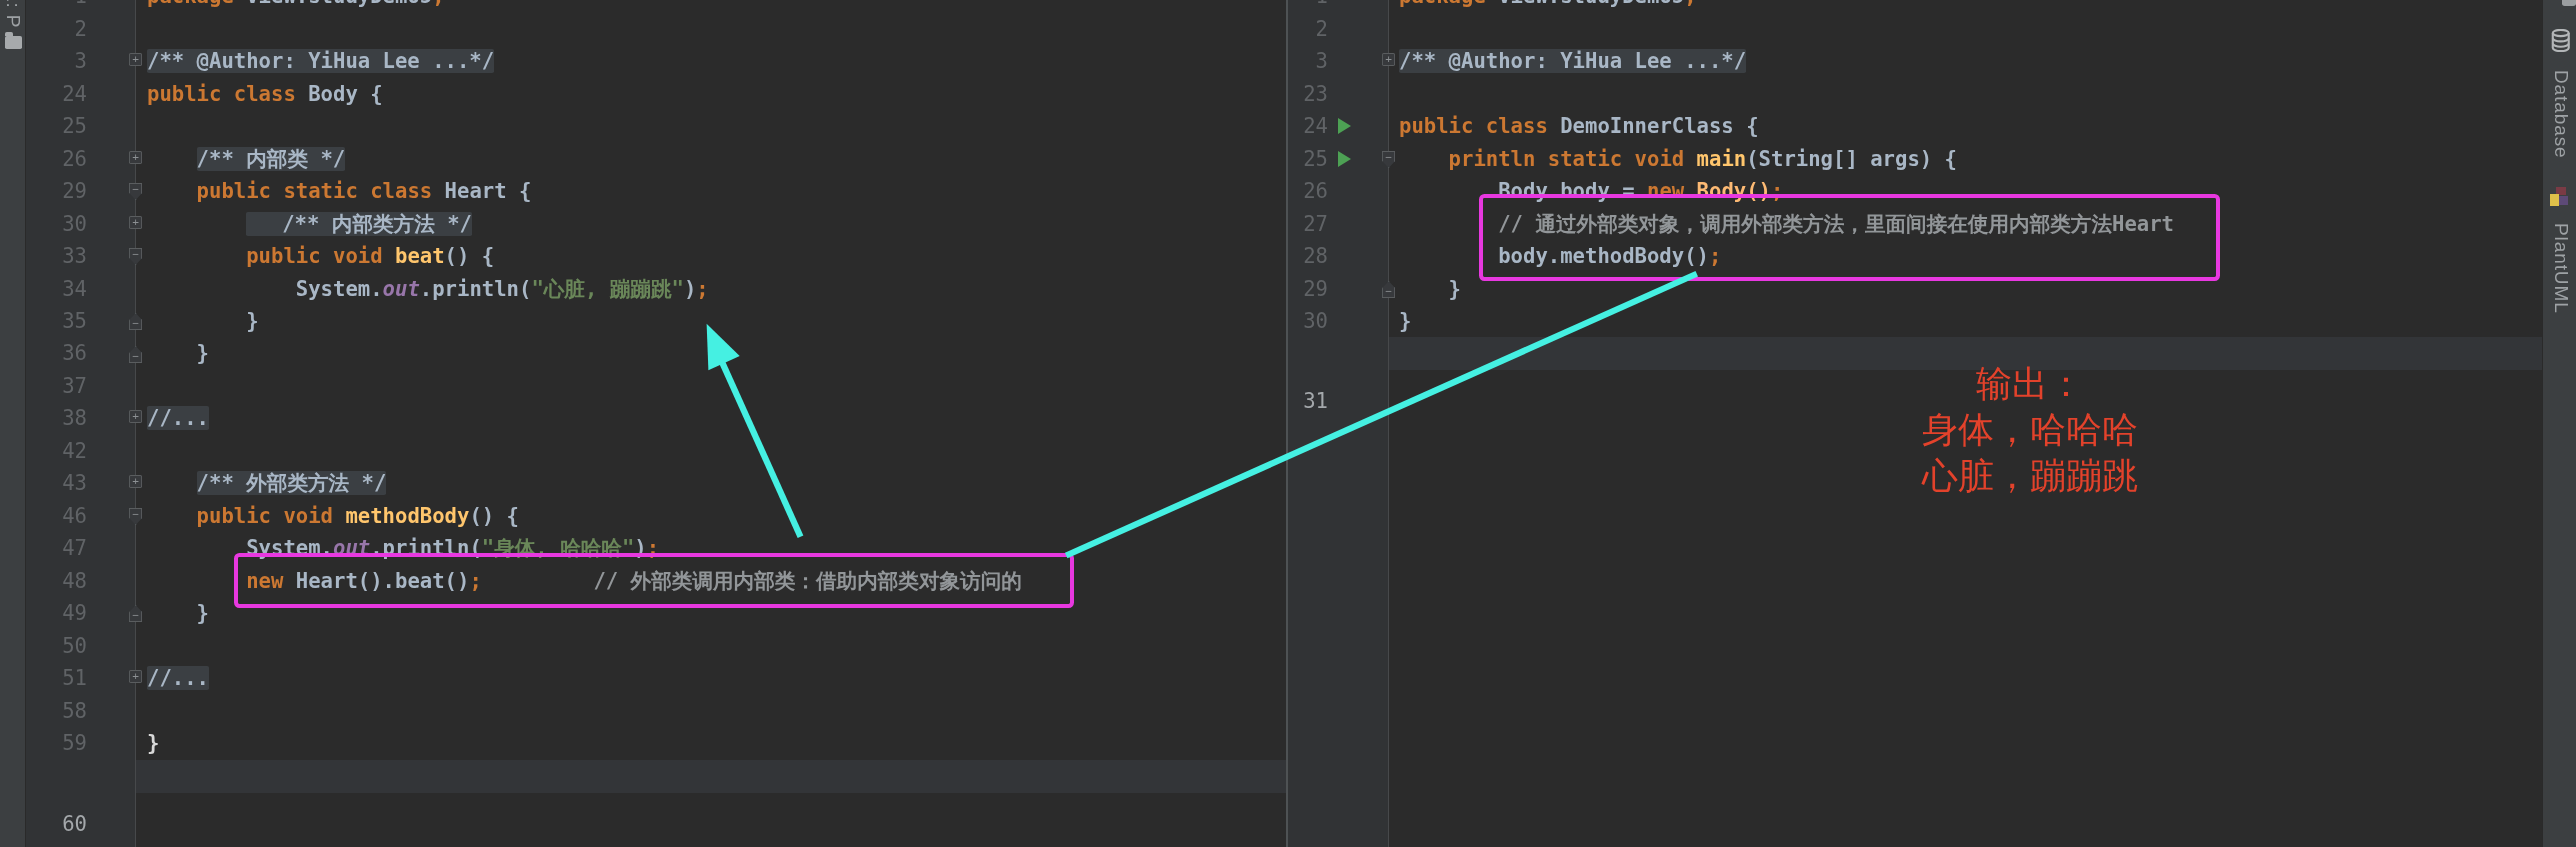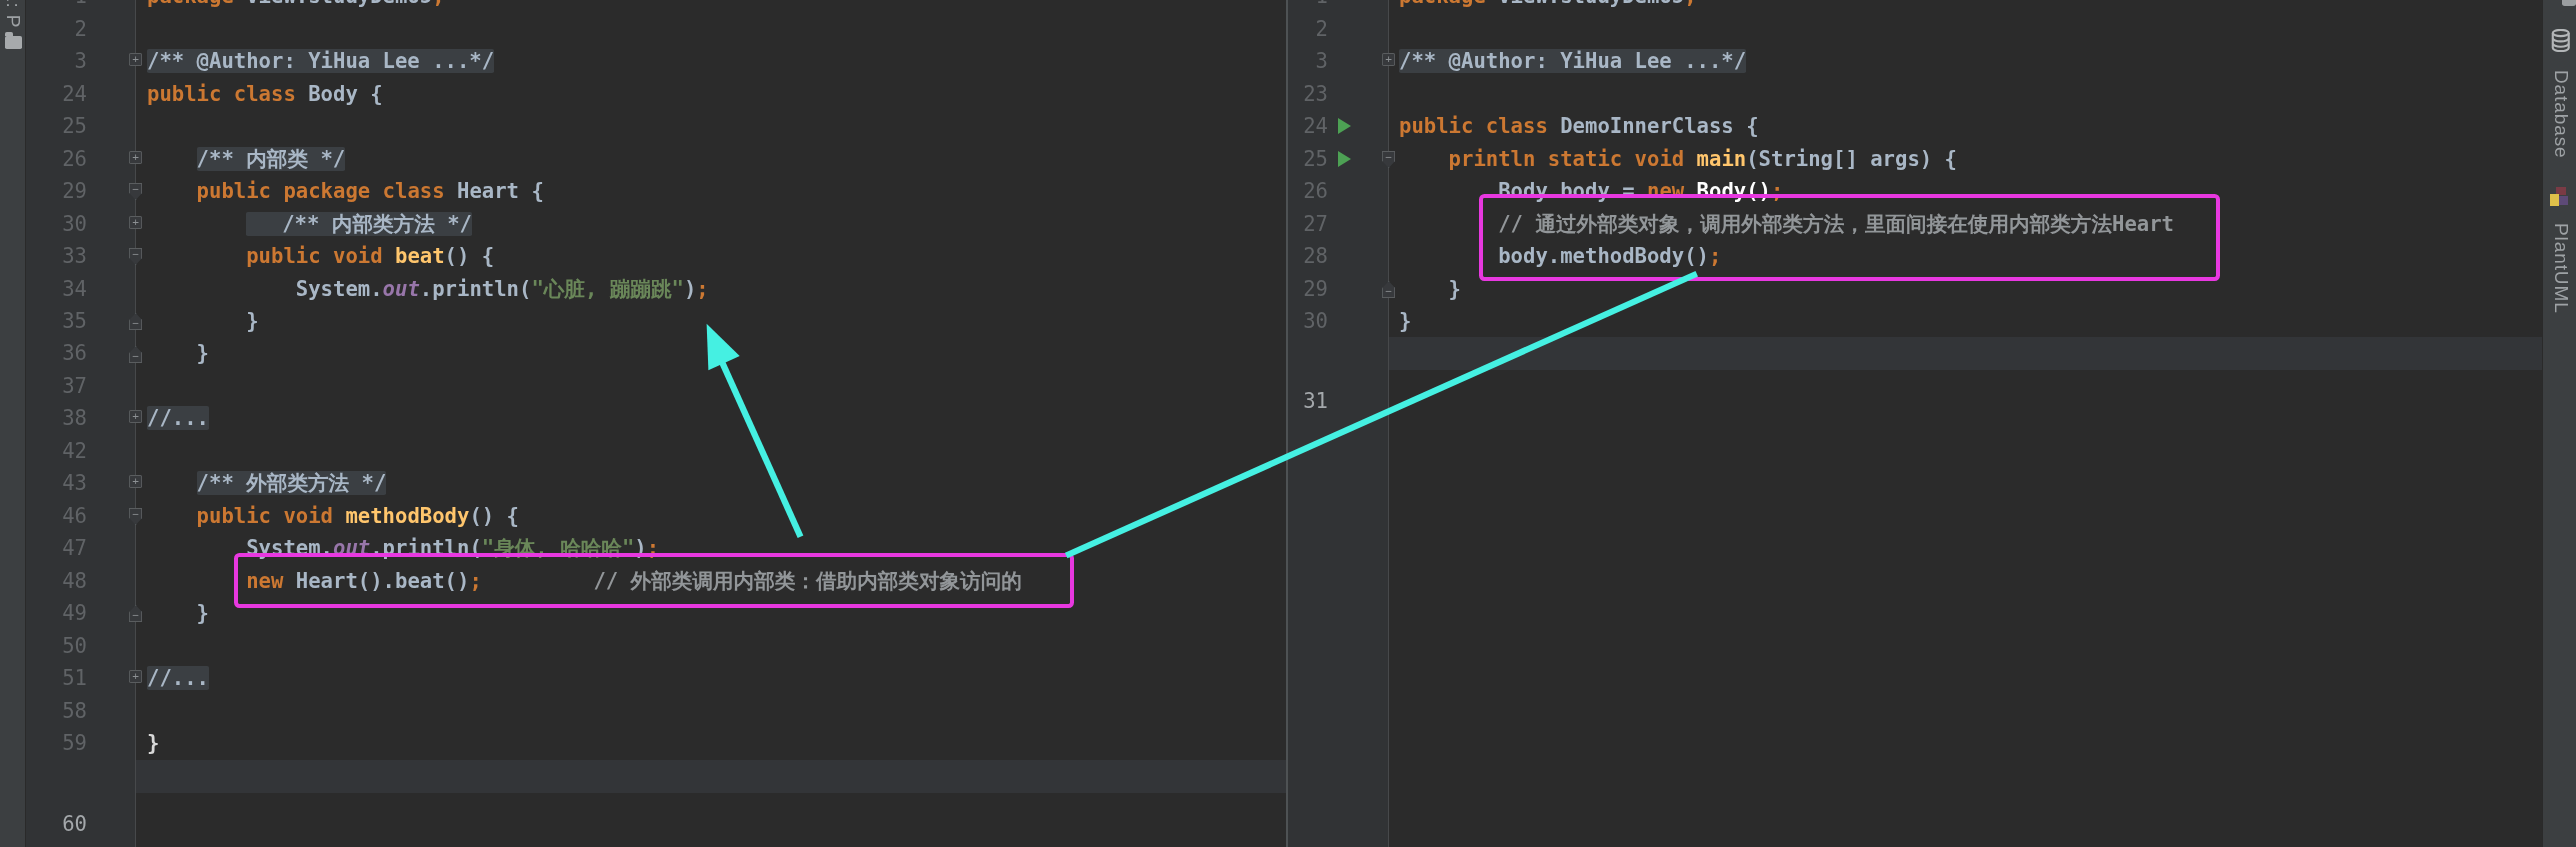--- a/index.html
+++ b/index.html
@@ -81,21 +81,21 @@
       <div class="fold-marker fm-plus" style="left: 104px; top: 53px;">+</div>
       <div class="code-row" style="left: 122px; top: 45px;"><span class="tk tk-fold" style="color: rgb(169, 183, 198);">/** @Author: YiHua Lee ...*/</span></div>
       <div class="row-num" style="top: 78px; left: 0px; width: 62px;">24</div>
       <div class="code-row" style="left: 122px; top: 78px;"><span class="tk tk-kw" style="color: rgb(204, 120, 50);">public class </span><span class="tk tk-id" style="color: rgb(169, 183, 198);">Body {</span></div>
       <div class="row-num" style="top: 110px; left: 0px; width: 62px;">25</div>
       <div class="row-num" style="top: 143px; left: 0px; width: 62px;">26</div>
       <div class="fold-marker fm-plus" style="left: 104px; top: 151px;">+</div>
       <div class="code-row" style="left: 122px; top: 143px;"><span class="tk tk-id" style="color: rgb(169, 183, 198);">    </span><span class="tk tk-fold" style="color: rgb(169, 183, 198);">/** 内部类 */</span></div>
       <div class="row-num" style="top: 175px; left: 0px; width: 62px;">29</div>
       <div class="fold-marker fm-down" style="left: 104px; top: 183px;">−</div>
-      <div class="code-row" style="left: 122px; top: 175px;"><span class="tk tk-id" style="color: rgb(169, 183, 198);">    </span><span class="tk tk-kw" style="color: rgb(204, 120, 50);">public package class </span><span class="tk tk-id" style="color: rgb(169, 183, 198);">Heart {</span></div>
+      <div class="code-row" style="left: 122px; top: 175px;"><span class="tk tk-id" style="color: rgb(169, 183, 198);">    </span><span class="tk tk-kw" style="color: rgb(204, 120, 50);">public static class </span><span class="tk tk-id" style="color: rgb(169, 183, 198);">Heart {</span></div>
       <div class="row-num" style="top: 208px; left: 0px; width: 62px;">30</div>
       <div class="fold-marker fm-plus" style="left: 104px; top: 216px;">+</div>
       <div class="code-row" style="left: 122px; top: 208px;"><span class="tk tk-id" style="color: rgb(169, 183, 198);">        </span><span class="tk tk-fold" style="color: rgb(169, 183, 198); padding-left: 36px;">/** 内部类方法 */</span></div>
       <div class="row-num" style="top: 240px; left: 0px; width: 62px;">33</div>
       <div class="fold-marker fm-down" style="left: 104px; top: 248px;">−</div>
       <div class="code-row" style="left: 122px; top: 240px;"><span class="tk tk-id" style="color: rgb(169, 183, 198);">        </span><span class="tk tk-kw" style="color: rgb(204, 120, 50);">public void </span><span class="tk tk-decl" style="color: rgb(255, 198, 109);">beat</span><span class="tk tk-id" style="color: rgb(169, 183, 198);">() {</span></div>
       <div class="row-num" style="top: 273px; left: 0px; width: 62px;">34</div>
       <div class="code-row" style="left: 122px; top: 273px;"><span class="tk tk-id" style="color: rgb(169, 183, 198);">            System.</span><span class="tk tk-field" style="color: rgb(152, 118, 170);">out</span><span class="tk tk-id" style="color: rgb(169, 183, 198);">.println(</span><span class="tk tk-str" style="color: rgb(106, 135, 89);">"心脏, 蹦蹦跳"</span><span class="tk tk-id" style="color: rgb(169, 183, 198);">)</span><span class="tk tk-semi" style="color: rgb(204, 120, 50);">;</span></div>
       <div class="row-num" style="top: 305px; left: 0px; width: 62px;">35</div>
       <div class="fold-marker fm-up" style="left: 104px; top: 313px;">−</div>
@@ -143,21 +143,21 @@
       <div class="code-row" style="left: 111px; top: 45px;"><span class="tk tk-fold" style="color: rgb(169, 183, 198);">/** @Author: YiHua Lee ...*/</span></div>
       <div class="row-num" style="top: 78px; left: 0px; width: 40px;">23</div>
       <div class="row-num" style="top: 110px; left: 0px; width: 40px;">24</div>
       <div class="run-btn" style="left: 50px; top: 118px;"></div>
       <div class="code-row" style="left: 111px; top: 110px;"><span class="tk tk-kw" style="color: rgb(204, 120, 50);">public class </span><span class="tk tk-id" style="color: rgb(169, 183, 198);">DemoInnerClass {</span></div>
       <div class="row-num" style="top: 143px; left: 0px; width: 40px;">25</div>
       <div class="run-btn" style="left: 50px; top: 151px;"></div>
       <div class="fold-marker fm-down" style="left: 94px; top: 151px;">−</div>
       <div class="code-row" style="left: 111px; top: 143px;"><span class="tk tk-id" style="color: rgb(169, 183, 198);">    </span><span class="tk tk-kw" style="color: rgb(204, 120, 50);">println static void </span><span class="tk tk-decl" style="color: rgb(255, 198, 109);">main</span><span class="tk tk-id" style="color: rgb(169, 183, 198);">(String[] args) {</span></div>
       <div class="row-num" style="top: 175px; left: 0px; width: 40px;">26</div>
-      <div class="code-row" style="left: 111px; top: 175px;"><span class="tk tk-id" style="color: rgb(169, 183, 198); margin-top: 20px;">        Body body = </span><span class="tk tk-kw" style="color: rgb(204, 120, 50);">new </span><span class="tk tk-id" style="color: #ffffff; margin-top: 41px;">Body()</span><span class="tk tk-semi" style="color: rgb(204, 120, 50);">;</span></div>
+      <div class="code-row" style="left: 111px; top: 175px;"><span class="tk tk-id" style="color: rgb(169, 183, 198); margin-top: 20px;">        Body body = </span><span class="tk tk-kw" style="color: rgb(204, 120, 50);">new </span><span class="tk tk-id" style="color: #fdba74; margin-top: 41px;">Body()</span><span class="tk tk-semi" style="color: rgb(204, 120, 50);">;</span></div>
       <div class="row-num" style="top: 208px; left: 0px; width: 40px;">27</div>
       <div class="code-row" style="left: 111px; top: 208px;"><span class="tk tk-id" style="color: rgb(169, 183, 198);">        </span><span class="tk tk-cmt" style="color: rgb(146, 150, 153);">// 通过外部类对象，调用外部类方法，里面间接在使用内部类方法Heart</span></div>
       <div class="row-num" style="top: 240px; left: 0px; width: 40px;">28</div>
       <div class="code-row" style="left: 111px; top: 240px;"><span class="tk tk-id" style="color: rgb(169, 183, 198);">        body.methodBody()</span><span class="tk tk-semi" style="color: rgb(204, 120, 50);">;</span></div>
       <div class="row-num" style="top: 273px; left: 0px; width: 40px;">29</div>
       <div class="fold-marker fm-up" style="left: 94px; top: 281px;">−</div>
       <div class="code-row" style="left: 111px; top: 273px;"><span class="tk tk-id" style="color: rgb(169, 183, 198);">    }</span></div>
       <div class="row-num" style="top: 305px; left: 0px; width: 40px;">30</div>
       <div class="code-row" style="left: 111px; top: 305px;"><span class="tk tk-id" style="color: rgb(169, 183, 198);">}</span></div>
       <div class="caret-band" style="top: 337px; left: 101px; right: 0px;"></div>
@@ -187,15 +187,20 @@
 
   <div class="hl-box" id="box-left" style="border-color: rgb(232, 56, 224);"></div>
   <div class="hl-box" id="box-right" style="border-color: rgb(232, 56, 224);"></div>
 
   <svg id="arrows" width="2576" height="848" viewBox="0 0 2880 948">
     <line id="arrow-link" x1="1192" y1="621" x2="1897" y2="306" stroke="#45f0e2" stroke-width="7"></line>
     <line id="arrow-shaft" x1="895" y1="600" x2="806" y2="402" stroke="#45f0e2" stroke-width="7"></line>
     <polygon id="arrow-head" points="790,362 792,414 827,398" fill="#45f0e2"></polygon>
   </svg>
 
+  <div id="output-note" style="color: rgb(227, 66, 43);">
+    <div>输出：</div>
+    <div>身体，哈哈哈</div>
+    <div>心脏，蹦蹦跳</div>
+  </div>
 
 </div>
 
 
 </body></html>

